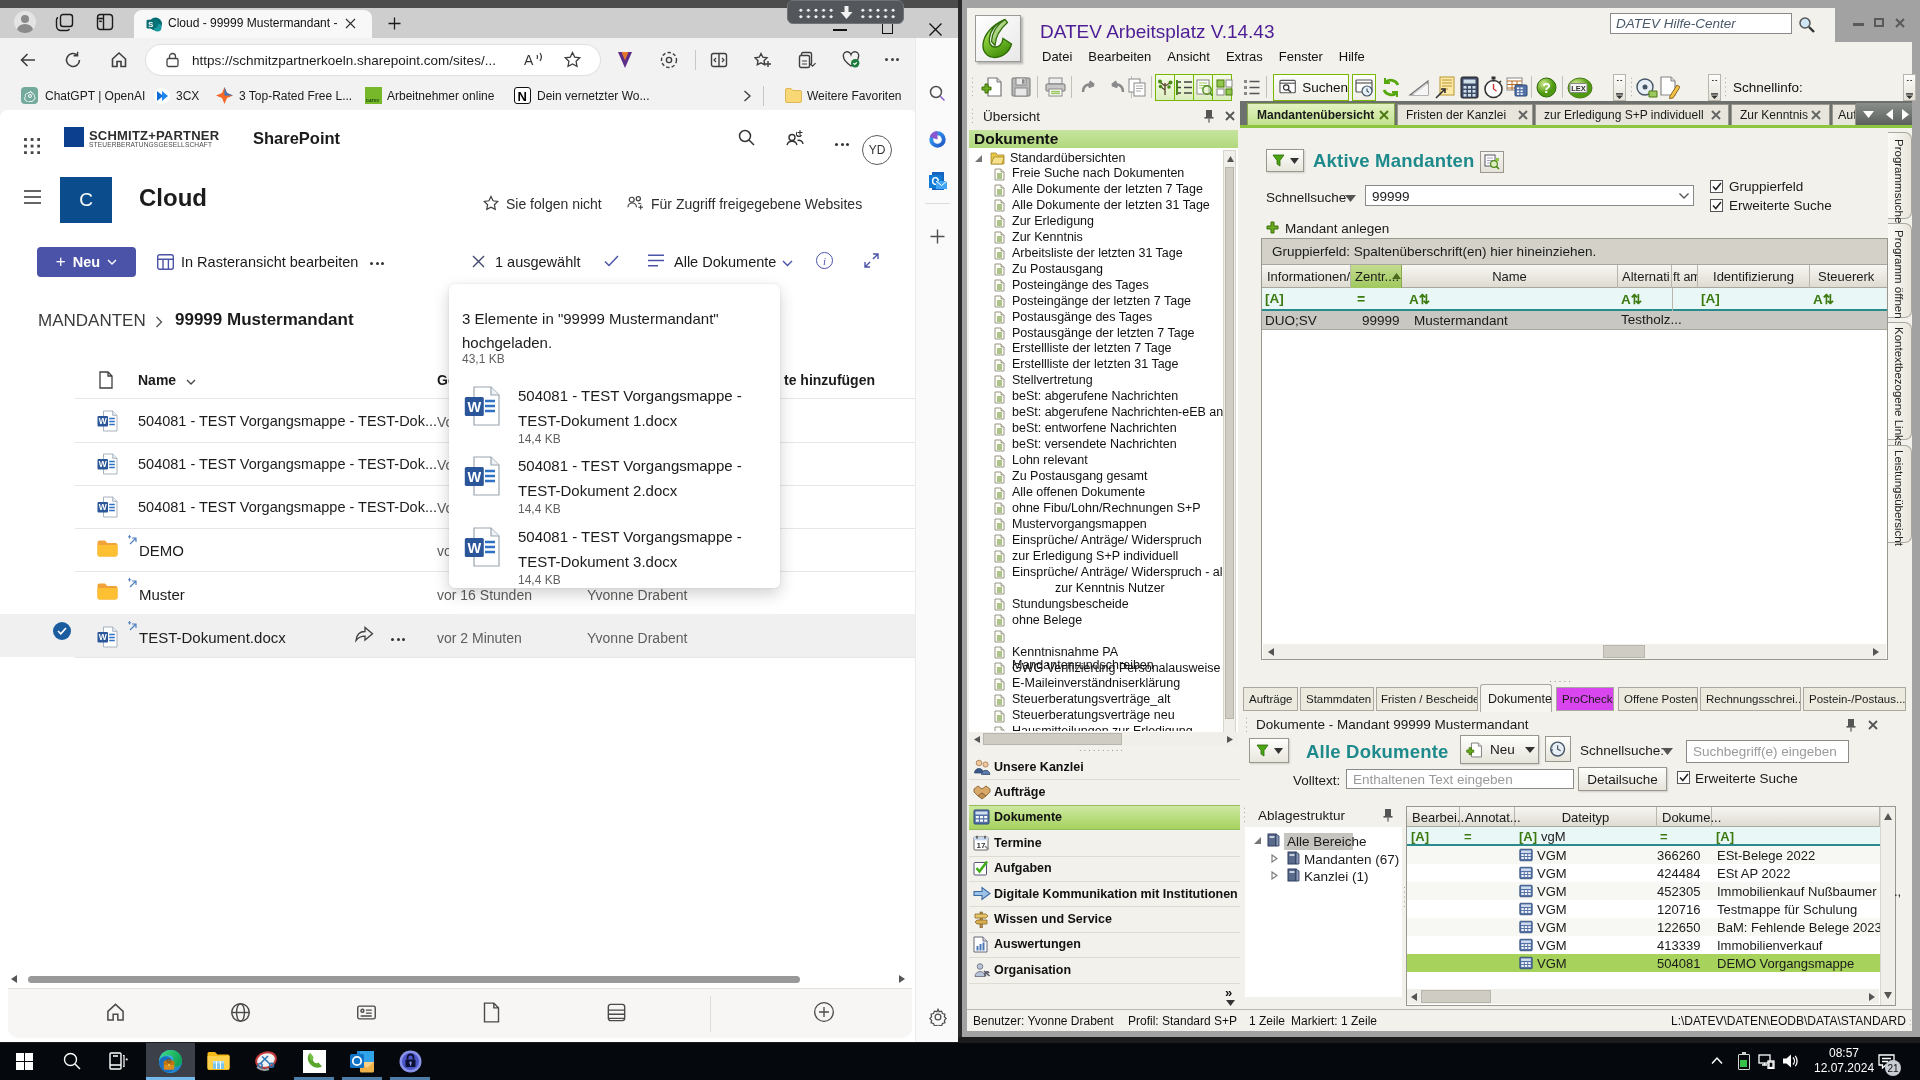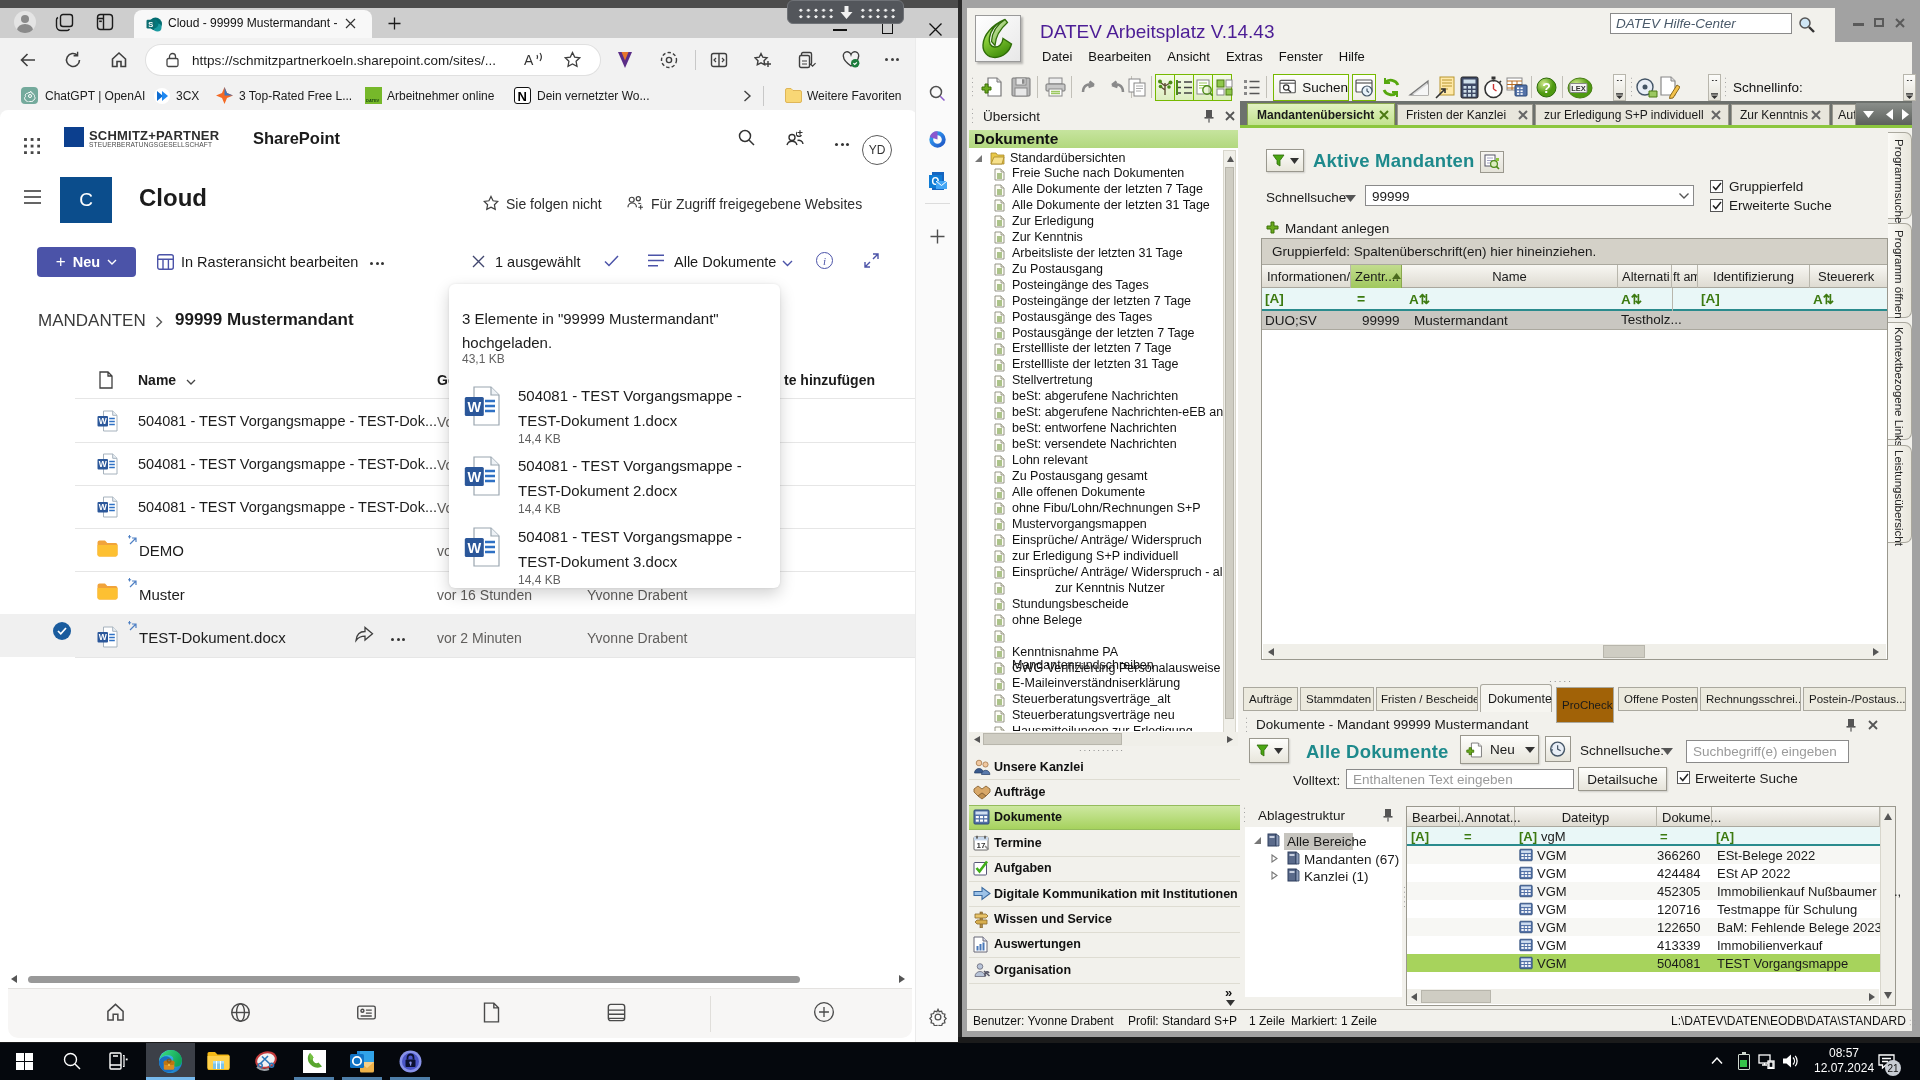--- a/index.html
+++ b/index.html
@@ -1201,21 +1201,21 @@
       </div>
     </div>
   </div>
 
   <div class="abs" style="left:590px;top:680px;width:24px;height:3px;background:radial-gradient(circle 1px,#888 70%,transparent 72%);background-size:4.8px 3px;"></div>
   <div class="abs" style="left:285px;top:687px;width:669px;height:25px;font-size:11.5px;white-space:nowrap;">
     <div class="abs f" style="left:0px;top:0px;width:55px;height:24px;background:#eceade;border:1px solid #aaa89e;padding-left:5px;overflow:hidden;">Aufträge</div>
     <div class="abs f" style="left:57px;top:0px;width:74px;height:24px;background:#eceade;border:1px solid #aaa89e;padding-left:5px;overflow:hidden;">Stammdaten</div>
     <div class="abs f" style="left:133px;top:0px;width:102px;height:24px;background:#eceade;border:1px solid #aaa89e;padding-left:4px;overflow:hidden;">Fristen / Bescheide</div>
     <div class="abs f" style="left:237px;top:-3px;width:72px;height:28px;background:#f6f5f0;border:1px solid #aaa89e;border-bottom:none;border-radius:3px 3px 0 0;padding-left:7px;font-size:12.5px;">Dokumente</div>
-    <div class="abs f" style="left:313px;top:0px;width:58px;height:36px;background:#a16207;border:1px solid #aaa89e;padding-left:5px;overflow:hidden;">ProCheck</div>
+    <div class="abs f" style="left:313px;top:0px;width:58px;height:24px;background:#d946ef;border:1px solid #aaa89e;padding-left:5px;overflow:hidden;">ProCheck</div>
     <div class="abs f" style="left:375px;top:0px;width:80px;height:24px;background:#eceade;border:1px solid #aaa89e;padding-left:5px;overflow:hidden;">Offene Posten</div>
     <div class="abs f" style="left:457px;top:0px;width:101px;height:24px;background:#eceade;border:1px solid #aaa89e;padding-left:5px;overflow:hidden;">Rechnungsschrei...</div>
     <div class="abs f" style="left:560px;top:0px;width:103px;height:24px;background:#eceade;border:1px solid #aaa89e;padding-left:5px;overflow:hidden;">Postein-/Postaus...</div>
   </div>
 
   <div class="abs" style="left:285px;top:713px;width:669px;height:24px;">
     <div class="abs" style="left:2px;top:3px;width:3px;height:18px;background:radial-gradient(circle 1.1px,#9a9a9a 70%,transparent 72%);background-size:3px 4.4px;"></div>
     <div class="abs" style="left:13px;top:4px;font-size:13.5px;">Dokumente - Mandant 99999 Mustermandant</div>
     <svg class="abs" style="left:602px;top:5px;" width="12" height="14" viewBox="0 0 12 14" fill="#555">
         <rect x="3" y="1" width="6" height="7"></rect>
@@ -1426,21 +1426,21 @@
             <rect x="2.8" y="7" width="3" height="2.2"></rect>
             <rect x="7" y="7" width="3" height="2.2"></rect>
             <rect x="11.2" y="7" width="3" height="2.2"></rect>
             <rect x="2.8" y="10.5" width="3" height="2.2"></rect>
             <rect x="7" y="10.5" width="3" height="2.2"></rect>
             <rect x="11.2" y="10.5" width="3" height="2.2"></rect>
           </g>
         </svg>
       <div class="abs" style="left:130px;top:149px;font-size:13px;">VGM</div>
       <div class="abs" style="left:250px;top:149px;width:41px;text-align:right;font-size:13px;">504081</div>
-      <div class="abs" style="left:310px;top:149px;font-size:13px;white-space:nowrap;">TEST Vorgangsmappe</div>
+      <div class="abs" style="left:310px;top:149px;font-size:13px;white-space:nowrap;">DEMO Vorgangsmappe</div>
       <div class="abs" style="left:473px;top:0;width:15px;height:198px;background:#f0efe9;border-left:1px solid #d8d6cc;"></div>
       <svg class="abs" style="left:477px;top:6px;" width="8" height="7" viewBox="0 0 8 7" fill="#555">
           <path d="M0 7 L4 0 L8 7 z"></path>
         </svg>
       <svg class="abs" style="left:477px;top:185px;" width="8" height="7" viewBox="0 0 8 7" fill="#555">
           <path d="M0 0 L4 7 L8 0 z"></path>
         </svg>
     </div>
 
     <div class="abs" style="left:167px;top:259px;width:472px;height:15px;background:#f0efe9;">

